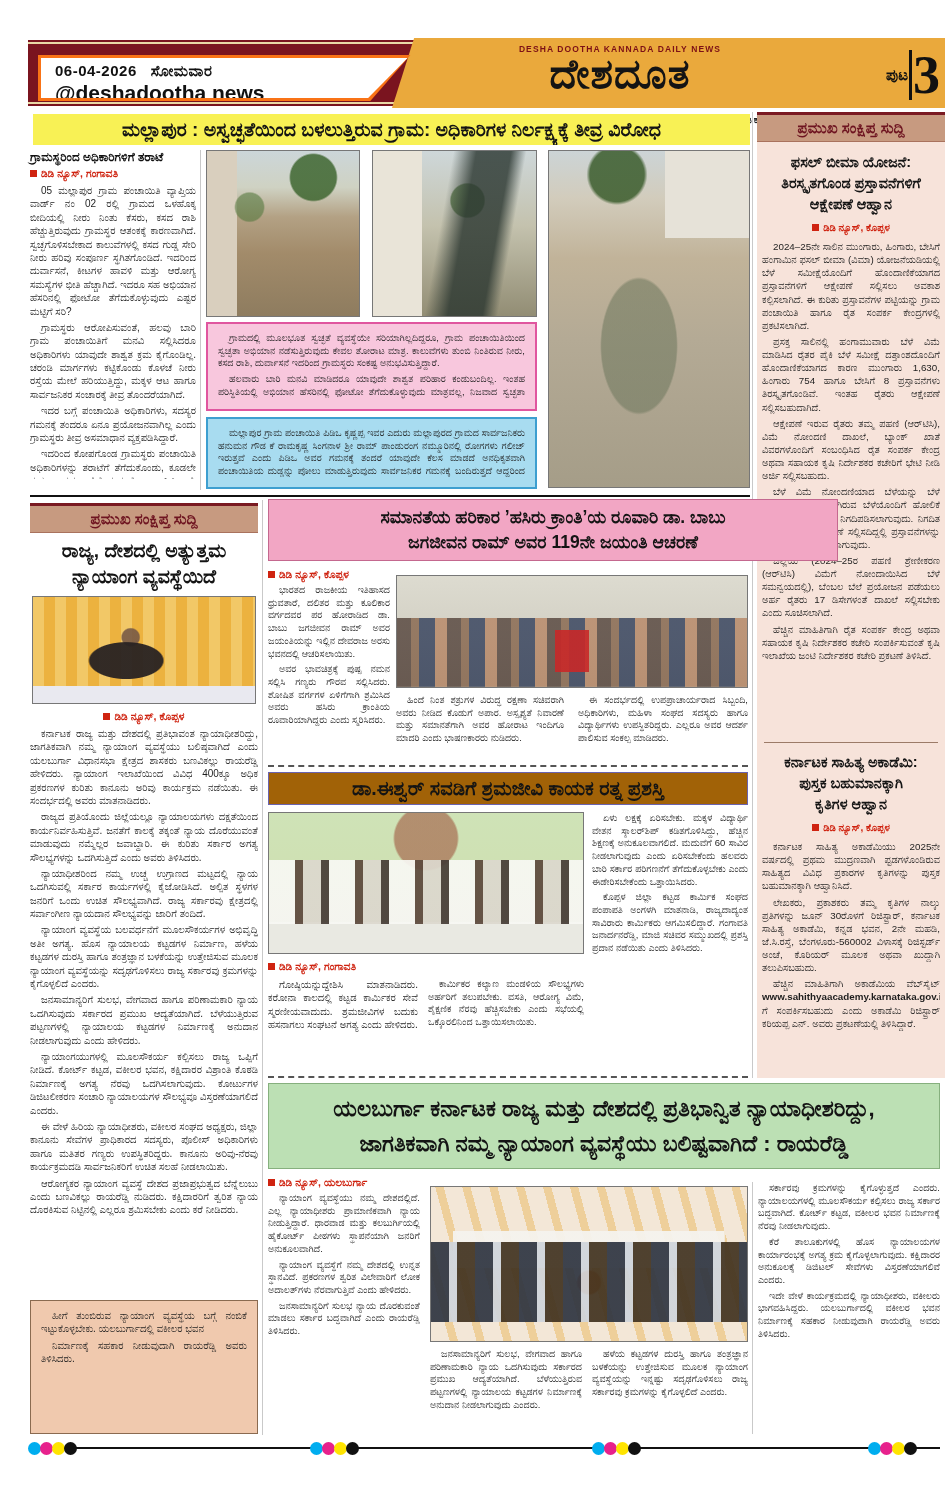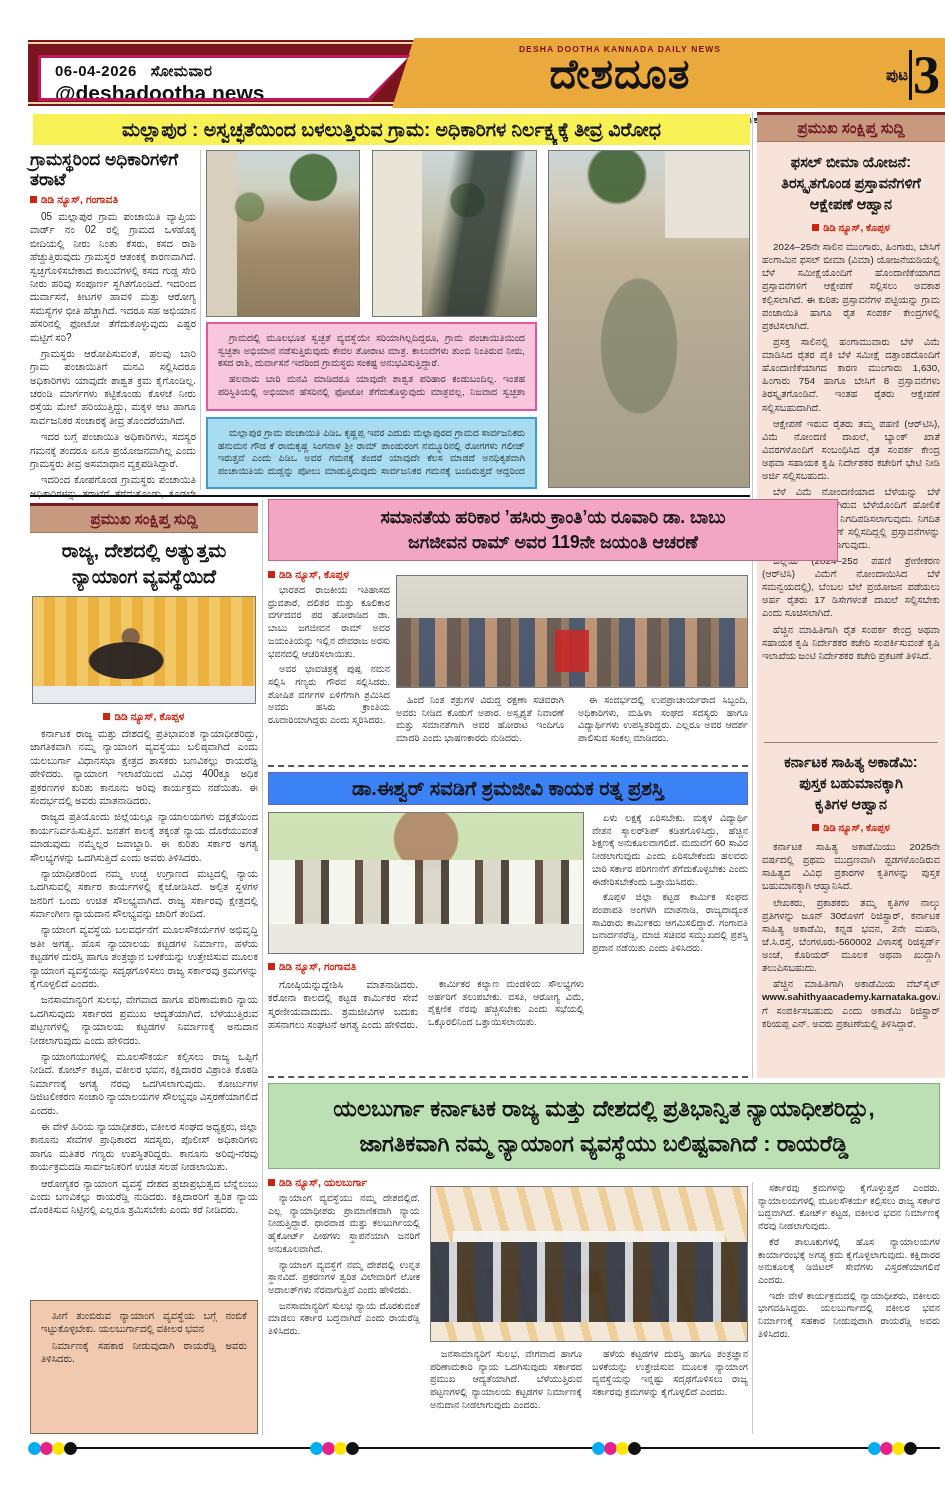--- a/index.html
+++ b/index.html
@@ -2,36 +2,36 @@
 <html><head>
 <meta charset="utf-8">
 <style>
   html,body{margin:0;padding:0;background:#ffffff;}
   body{font-family:"Liberation Sans","DejaVu Sans",sans-serif;}
   #page{position:relative;width:945px;height:1490px;margin:0 auto;background:#fff;overflow:hidden;}
   .abs{position:absolute;}
   
   .band{background:#7a141f;}
   .goldwrap{background:#eaa93c;clip-path:polygon(4% 0,100% 0,100% 100%,0 100%);}
-  .datebox-outer{background:#be185d;clip-path:polygon(0 0,97.5% 0,87% 100%,0 100%);}
+  .datebox-outer{background:#f97316;clip-path:polygon(0 0,97.5% 0,87% 100%,0 100%);}
   .datebox-inner{position:absolute;left:3px;top:3px;right:3px;bottom:3px;background:#fff;
     clip-path:polygon(0 0,97.5% 0,87% 100%,0 100%);padding:4px 14px;box-sizing:border-box;}
   .dateline{font-weight:bold;font-size:15px;color:#111;letter-spacing:.5px;}
   .social{font-weight:bold;font-size:21px;color:#111;margin-top:1px;}
   .tagline{font-size:8.5px;font-weight:bold;color:#7c1016;letter-spacing:1.1px;}
   .masthead{font-size:41px;font-weight:bold;color:#141414;line-height:1.02;letter-spacing:1px;}
   .mast-sub{font-size:10px;font-weight:bold;color:#222;letter-spacing:2px;margin-top:18px;text-align:right;}
   .pageno-label{font-size:15px;font-weight:bold;color:#111;}
   .pageno-num{font-family:"Liberation Serif","DejaVu Serif",serif;font-size:54px;font-weight:bold;color:#111;line-height:1;}
   .vbar{width:3px;background:#111;}
   
   .hl{display:flex;align-items:center;justify-content:center;text-align:center;font-weight:bold;color:#141414;overflow:hidden;box-sizing:border-box;}
   .bt{font-size:10px;line-height:1.34;text-align:justify;color:#1e1e1e;overflow:hidden;}
   .bt p{margin:0 0 3px 0;text-indent:11px;}
-  .subhead{font-size:17px;font-weight:bold;color:#111;}
+  .subhead{font-size:12px;font-weight:bold;color:#111;}
   .byline{color:#cf2310;font-weight:bold;font-size:10.5px;}
   .sq{display:inline-block;width:7px;height:7px;background:#cf2310;margin-right:4px;}
   .sec-head{background:#c79a80;color:#6e1420;font-weight:bold;font-size:15px;display:flex;align-items:center;justify-content:center;
     border-top:3px solid #7a1a22;border-bottom:1px solid #a9725d;box-sizing:border-box;}
   .photo{border:1px solid #777;box-sizing:border-box;}
   .vline{background:#c9c9c9;width:1px;}
   .hline{background:#111;}
   .dashline{border-top:2px dashed #555;height:0;}
   .dot{position:absolute;width:13px;height:13px;border-radius:50%;}
   .boxed{box-sizing:border-box;padding:8px 10px;}
@@ -227,21 +227,21 @@
 
   <div class="abs bt" style="left:396px;top:694px;width:168px;height:68px;font-size:9.5px;">
     <p>ಹಿಂದೆ ನಿಂತ ಶತ್ರುಗಳ ವಿರುದ್ಧ ರಕ್ಷಣಾ ಸಚಿವರಾಗಿ ಅವರು ನೀಡಿದ ಕೊಡುಗೆ ಅಪಾರ. ಅಸ್ಪೃಶ್ಯತೆ ನಿವಾರಣೆ ಮತ್ತು ಸಮಾನತೆಗಾಗಿ ಅವರ ಹೋರಾಟ ಇಂದಿಗೂ ಮಾದರಿ ಎಂದು ಭಾಷಣಕಾರರು ನುಡಿದರು.</p>
   </div>
   <div class="abs bt" style="left:578px;top:694px;width:170px;height:68px;font-size:9.5px;">
     <p>ಈ ಸಂದರ್ಭದಲ್ಲಿ ಉಪಪ್ರಾಚಾರ್ಯರಾದ ಸಿಬ್ಬಂದಿ, ಅಧಿಕಾರಿಗಳು, ಮಹಿಳಾ ಸಂಘದ ಸದಸ್ಯರು ಹಾಗೂ ವಿದ್ಯಾರ್ಥಿಗಳು ಉಪಸ್ಥಿತರಿದ್ದರು. ಎಲ್ಲರೂ ಅವರ ಆದರ್ಶ ಪಾಲಿಸುವ ಸಂಕಲ್ಪ ಮಾಡಿದರು.</p>
   </div>
 
   <div class="abs dashline" style="left:268px;top:765px;width:480px;"></div>
 
-  <div class="abs hl" style="left:268px;top:772px;width:480px;height:33px;background:#3b82f6;border:1px solid #6a63b0;font-size:19.5px;">
+  <div class="abs hl" style="left:268px;top:772px;width:480px;height:33px;background:#a16207;border:1px solid #6a63b0;font-size:19.5px;">
     <span>ಡಾ.ಈಶ್ವರ್ ಸವಡಿಗೆ ಶ್ರಮಜೀವಿ ಕಾಯಕ ರತ್ನ ಪ್ರಶಸ್ತಿ</span>
   </div>
 
   <div class="abs photo" style="left:268px;top:812px;width:316px;height:142px;
     background:
       repeating-linear-gradient(90deg, rgba(248,248,244,.92) 0 26px, rgba(92,72,60,.92) 26px 34px, rgba(220,216,206,.92) 34px 52px, rgba(70,60,54,.92) 52px 60px) 0 62%/100% 46% no-repeat,
       linear-gradient(0deg,#e9e9e2 0 22%, rgba(233,233,226,0) 22%),
       radial-gradient(circle at 50% 18%, rgba(150,60,40,.5) 0 16%, rgba(150,60,40,0) 17%),
       linear-gradient(180deg,#cfe3b7 0%,#cfe0b2 48%,#c6c0ae 100%);"></div>
 

